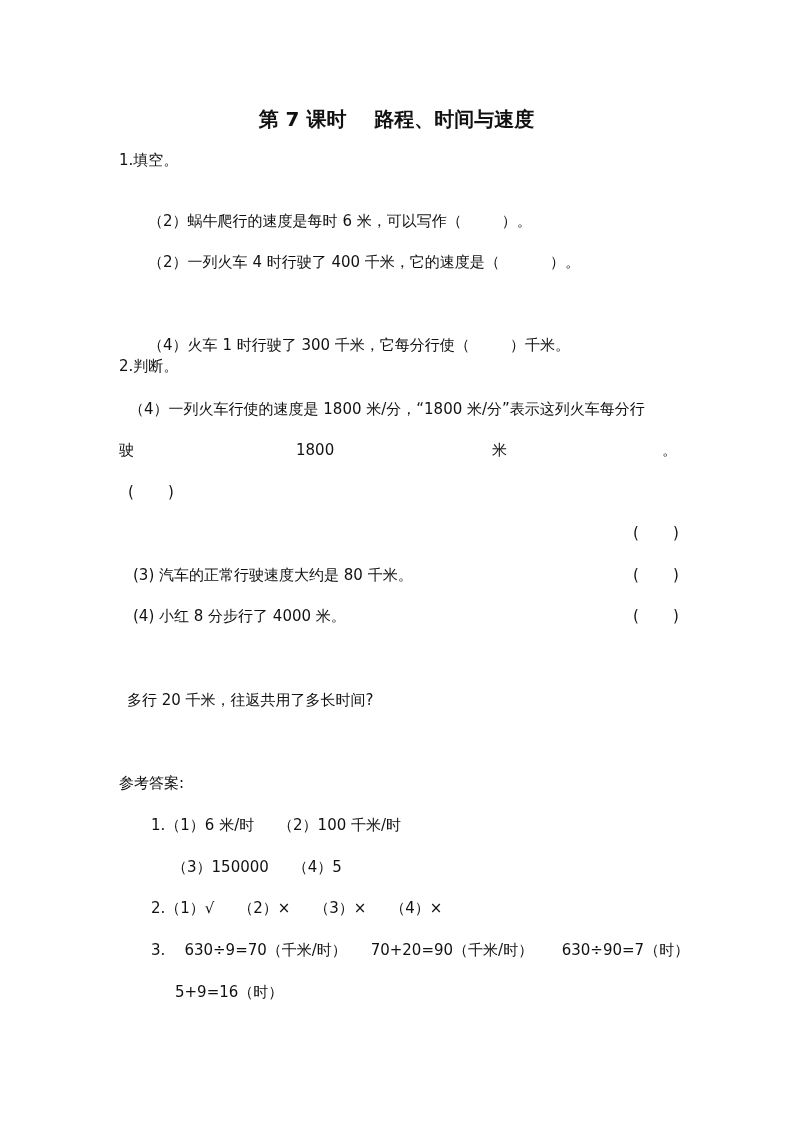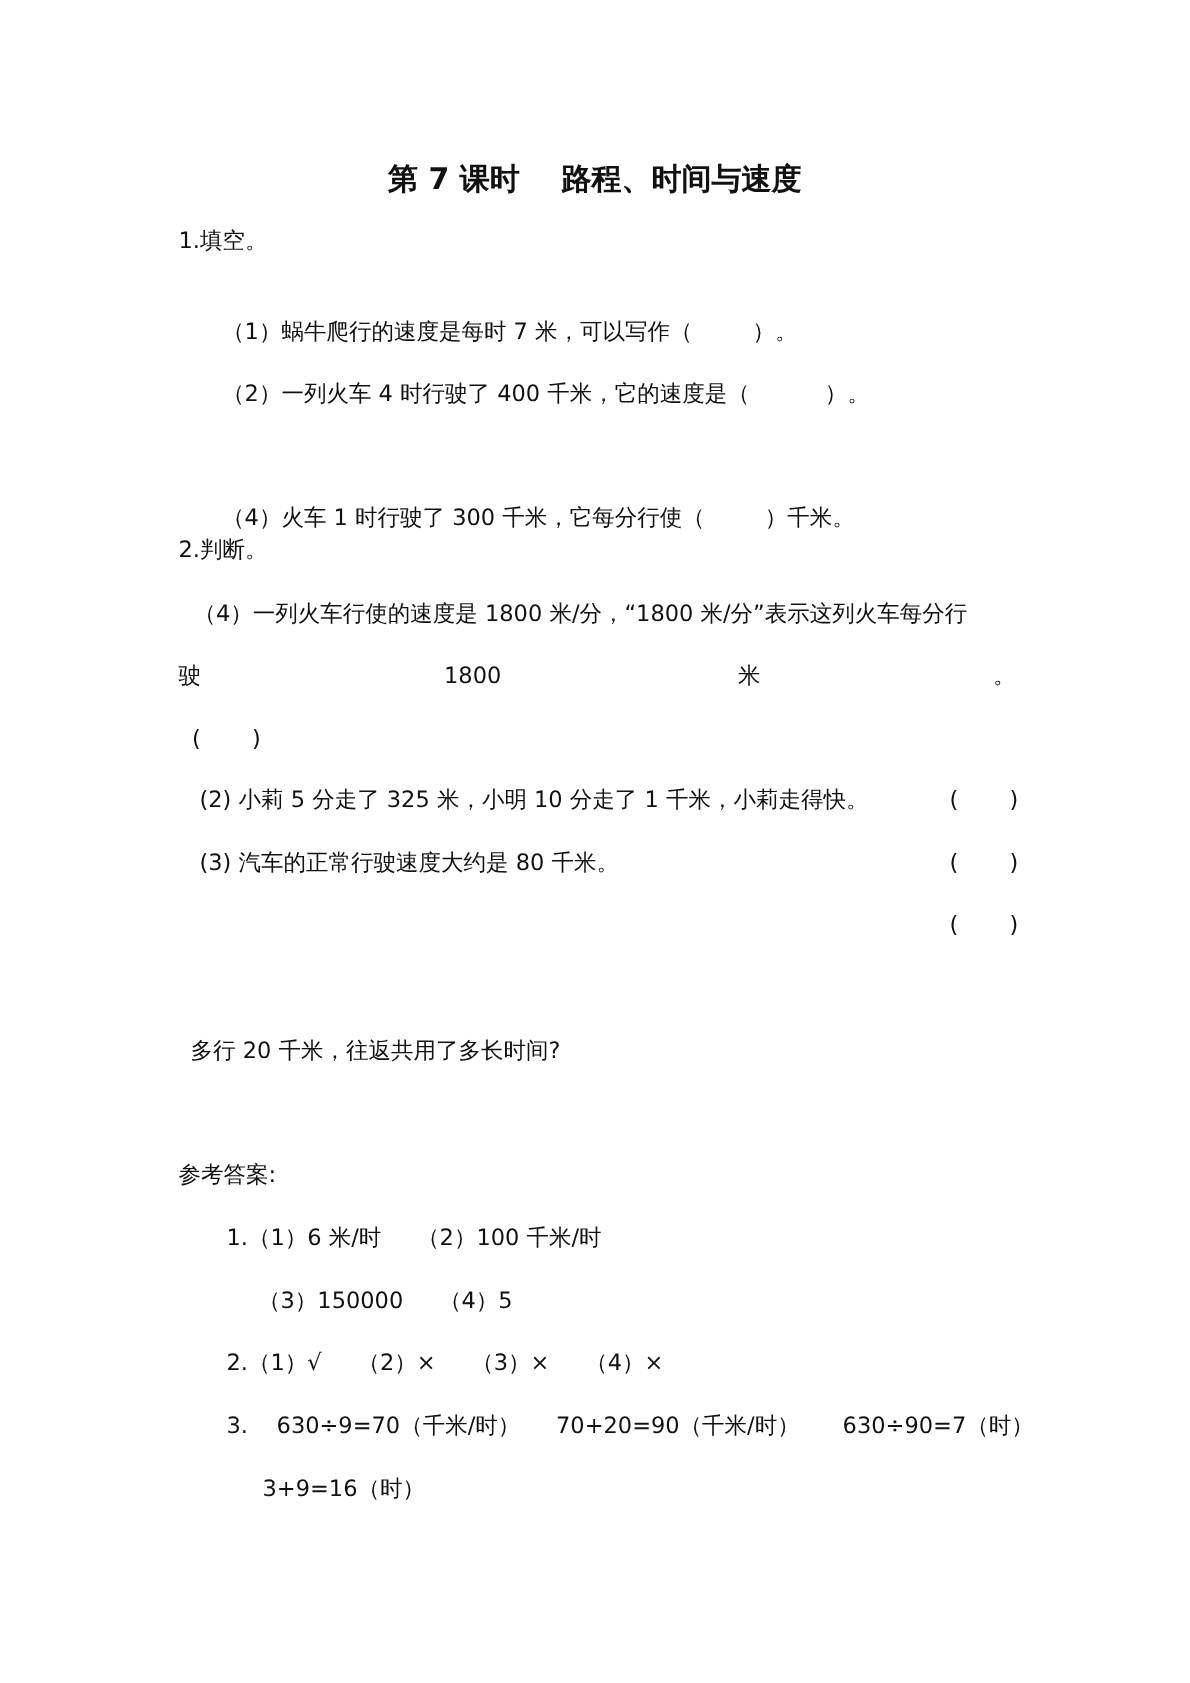--- a/index.html
+++ b/index.html
@@ -22,52 +22,52 @@
 </head>
 <body>
 
 <div class="page">
 
   <div class="title">第 7 课时    路程、时间与速度</div>
 
   <div class="line" style="left:119px; top:150px;">1.填空。</div>
 
   <div class="line" style="left:129px; top:191px;">
-    <span>（1）蜗牛爬行的速度是每时 7 米，可以写作（</span><span class="blank" style="width:40px;"></span><span>）。</span>
+    <span>（2）蜗牛爬行的速度是每时 6 米，可以写作（</span><span class="blank" style="width:40px;"></span><span>）。</span>
   </div>
   <div class="line" style="left:129px; top:232px;">
     <span>（2）一列火车 4 时行驶了 400 千米，它的速度是（</span><span class="blank" style="width:50px;"></span><span>）。</span>
   </div>
   <div class="line" style="left:129px; top:315px;">
     <span>（4）火车 1 时行驶了 300 千米，它每分行使（</span><span class="blank" style="width:40px;"></span><span>）千米。</span>
   </div>
 
   <div class="line" style="left:119px; top:356px;">2.判断。</div>
 
   <div class="line" style="left:129px; top:399px;">（4）一列火车行使的速度是 1800 米/分，“1800 米/分”表示这列火车每分行</div>
   <div class="tf" style="left:119px; top:440px;">驶</div>
   <div class="tf" style="left:296px; top:440px;">1800</div>
   <div class="tf" style="left:492px; top:440px;">米</div>
   <div class="tf" style="left:662px; top:440px;">。</div>
   <div class="tf" style="left:128px; top:482px;">(</div>
   <div class="tf" style="left:168px; top:482px;">)</div>
 
-  <div class="line" style="left:133px; top:523px;">(2) 小莉 5 分走了 325 米，小明 10 分走了 1 千米，小莉走得快。</div>
   <div class="tf" style="left:633px; top:523px;">(</div>
   <div class="tf" style="left:673px; top:523px;">)</div>
 
   <div class="line" style="left:133px; top:565px;">(3) 汽车的正常行驶速度大约是 80 千米。</div>
   <div class="tf" style="left:633px; top:565px;">(</div>
   <div class="tf" style="left:673px; top:565px;">)</div>
 
+  <div class="line" style="left:133px; top:606px;">(4) 小红 8 分步行了 4000 米。</div>
   <div class="tf" style="left:633px; top:606px;">(</div>
   <div class="tf" style="left:673px; top:606px;">)</div>
 
   <div class="line" style="left:127px; top:690px;">多行 20 千米，往返共用了多长时间?</div>
 
   <div class="line" style="left:119px; top:773px;">参考答案:</div>
   <div class="line" style="left:151px; top:815px;">1.（1）6 米/时     （2）100 千米/时</div>
   <div class="line" style="left:172px; top:857px;">（3）150000     （4）5</div>
   <div class="line" style="left:151px; top:898px;">2.（1）√     （2）×     （3）×     （4）×</div>
   <div class="line" style="left:151px; top:940px;">3.    630÷9=70（千米/时）     70+20=90（千米/时）      630÷90=7（时）</div>
-  <div class="line" style="left:175px; top:982px;">3+9=16（时）</div>
+  <div class="line" style="left:175px; top:982px;">5+9=16（时）</div>
 
 </div>
 
 </body></html>

